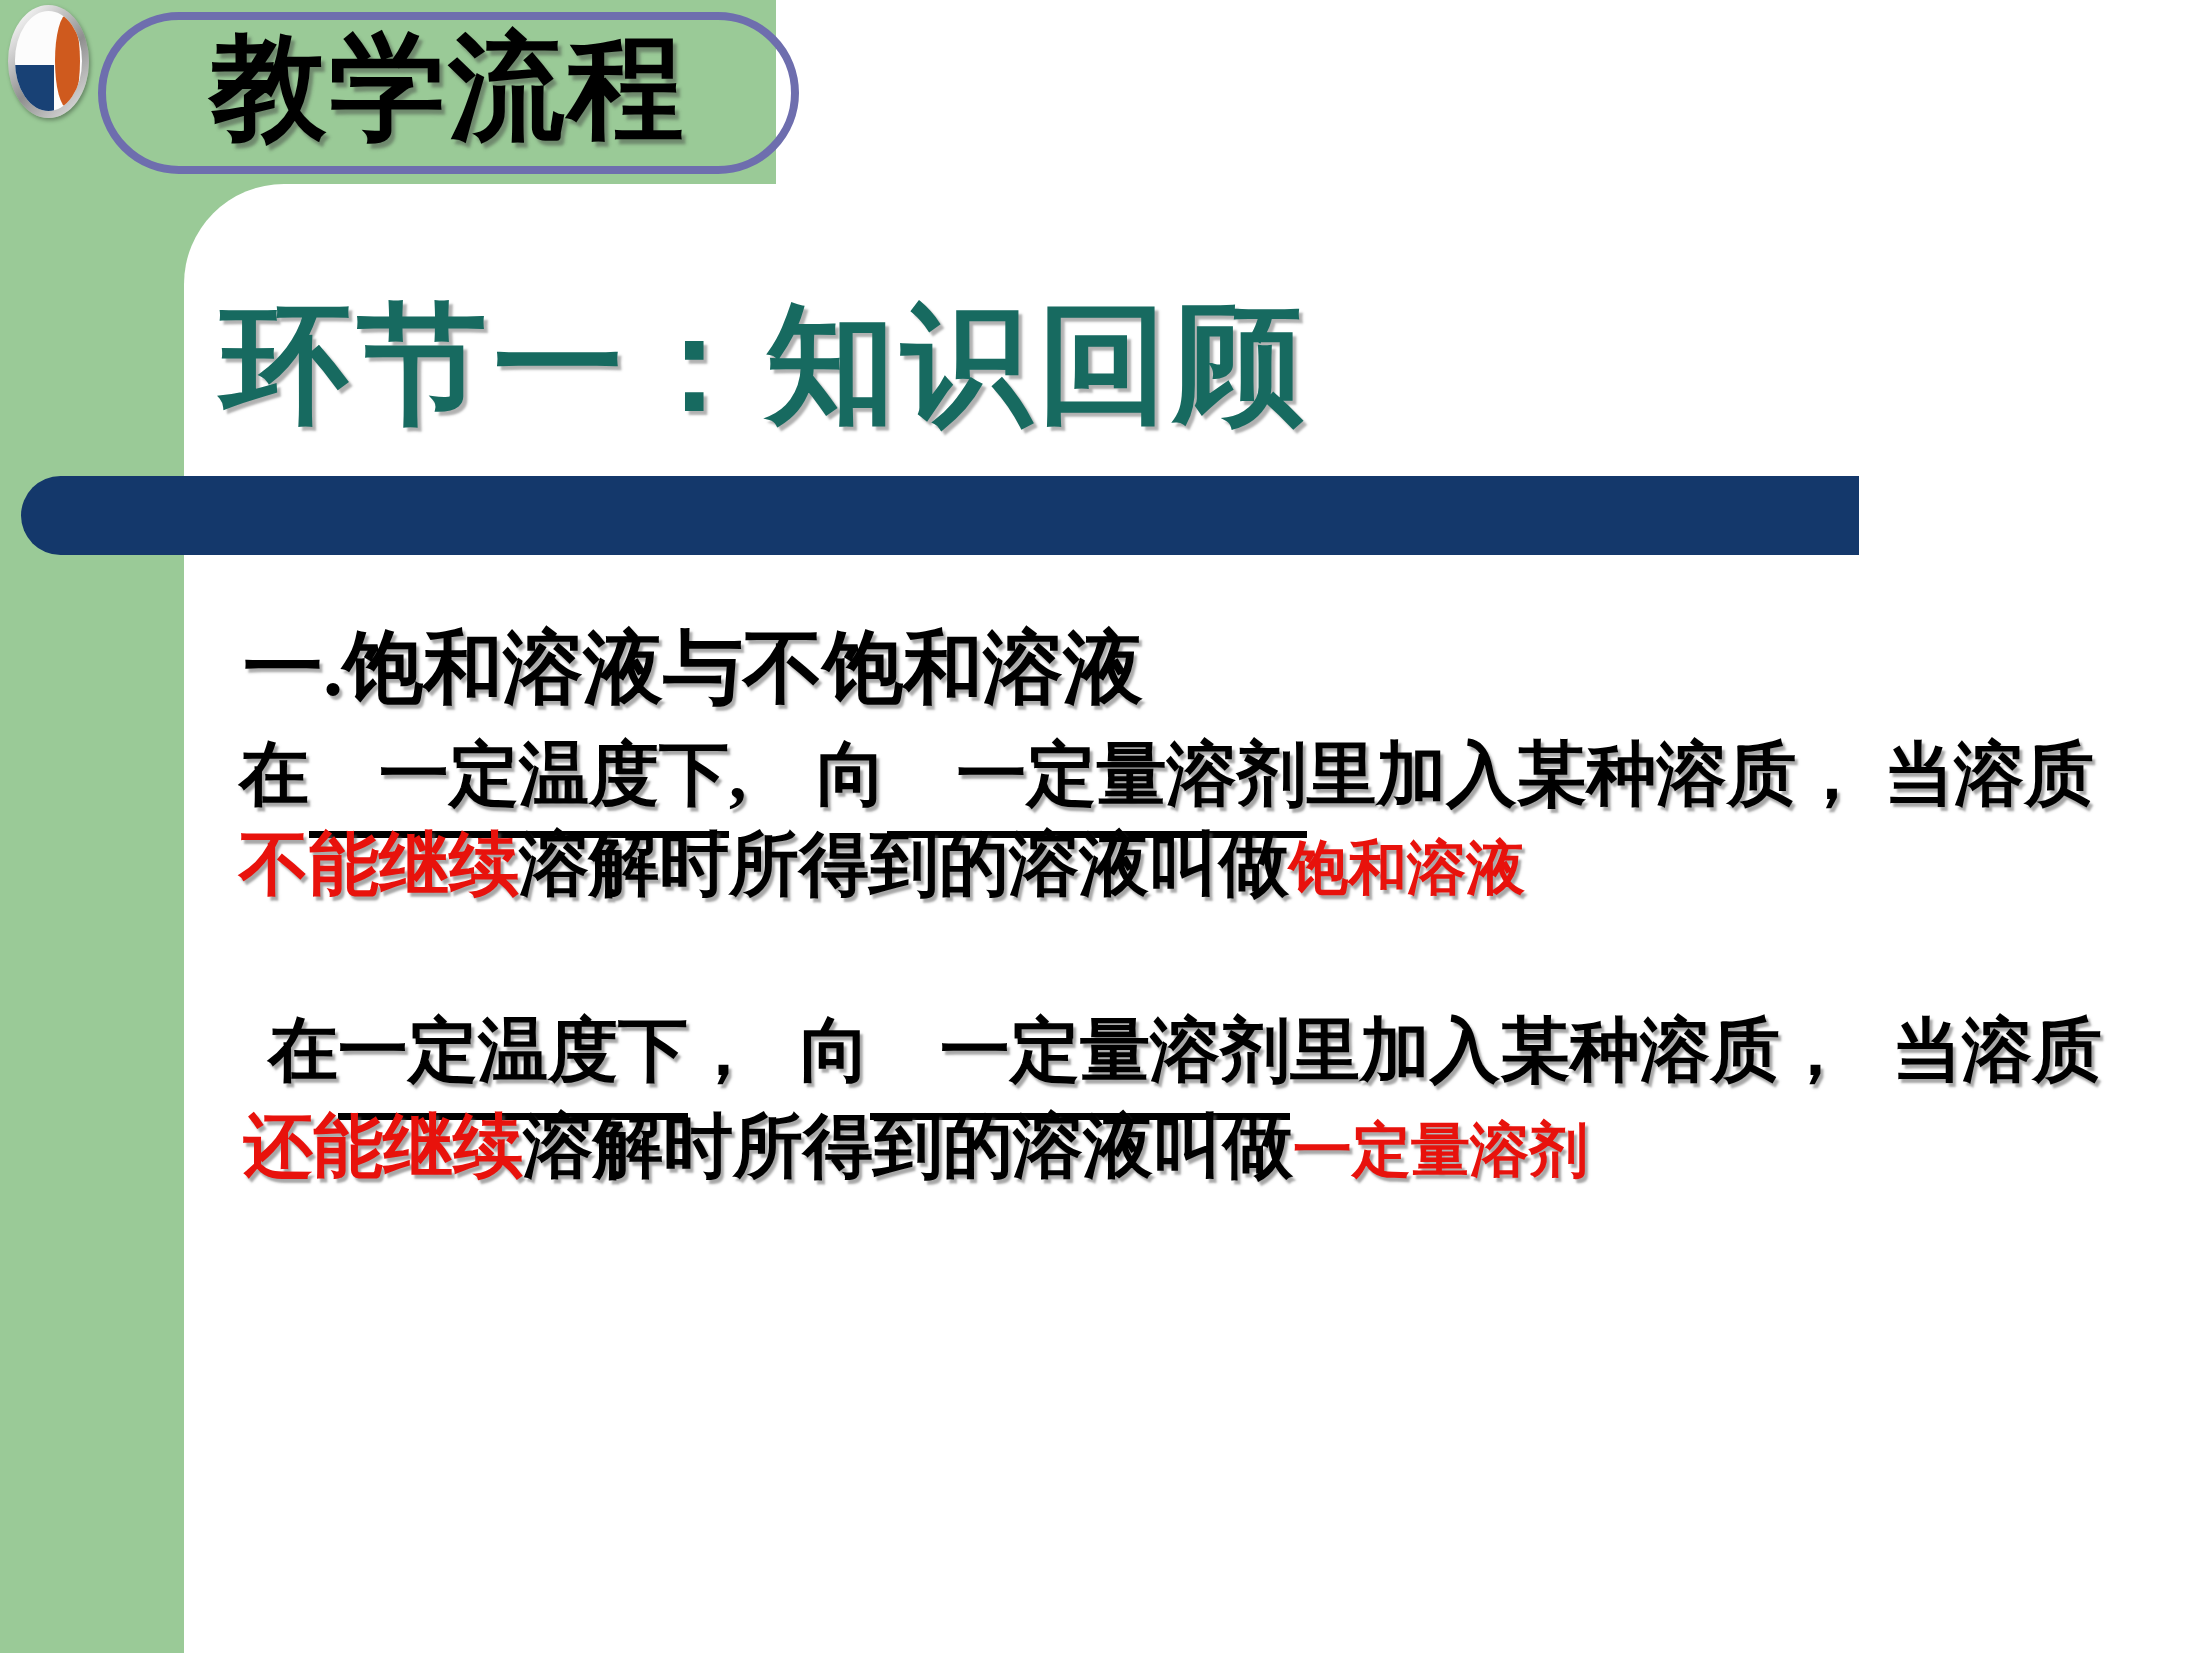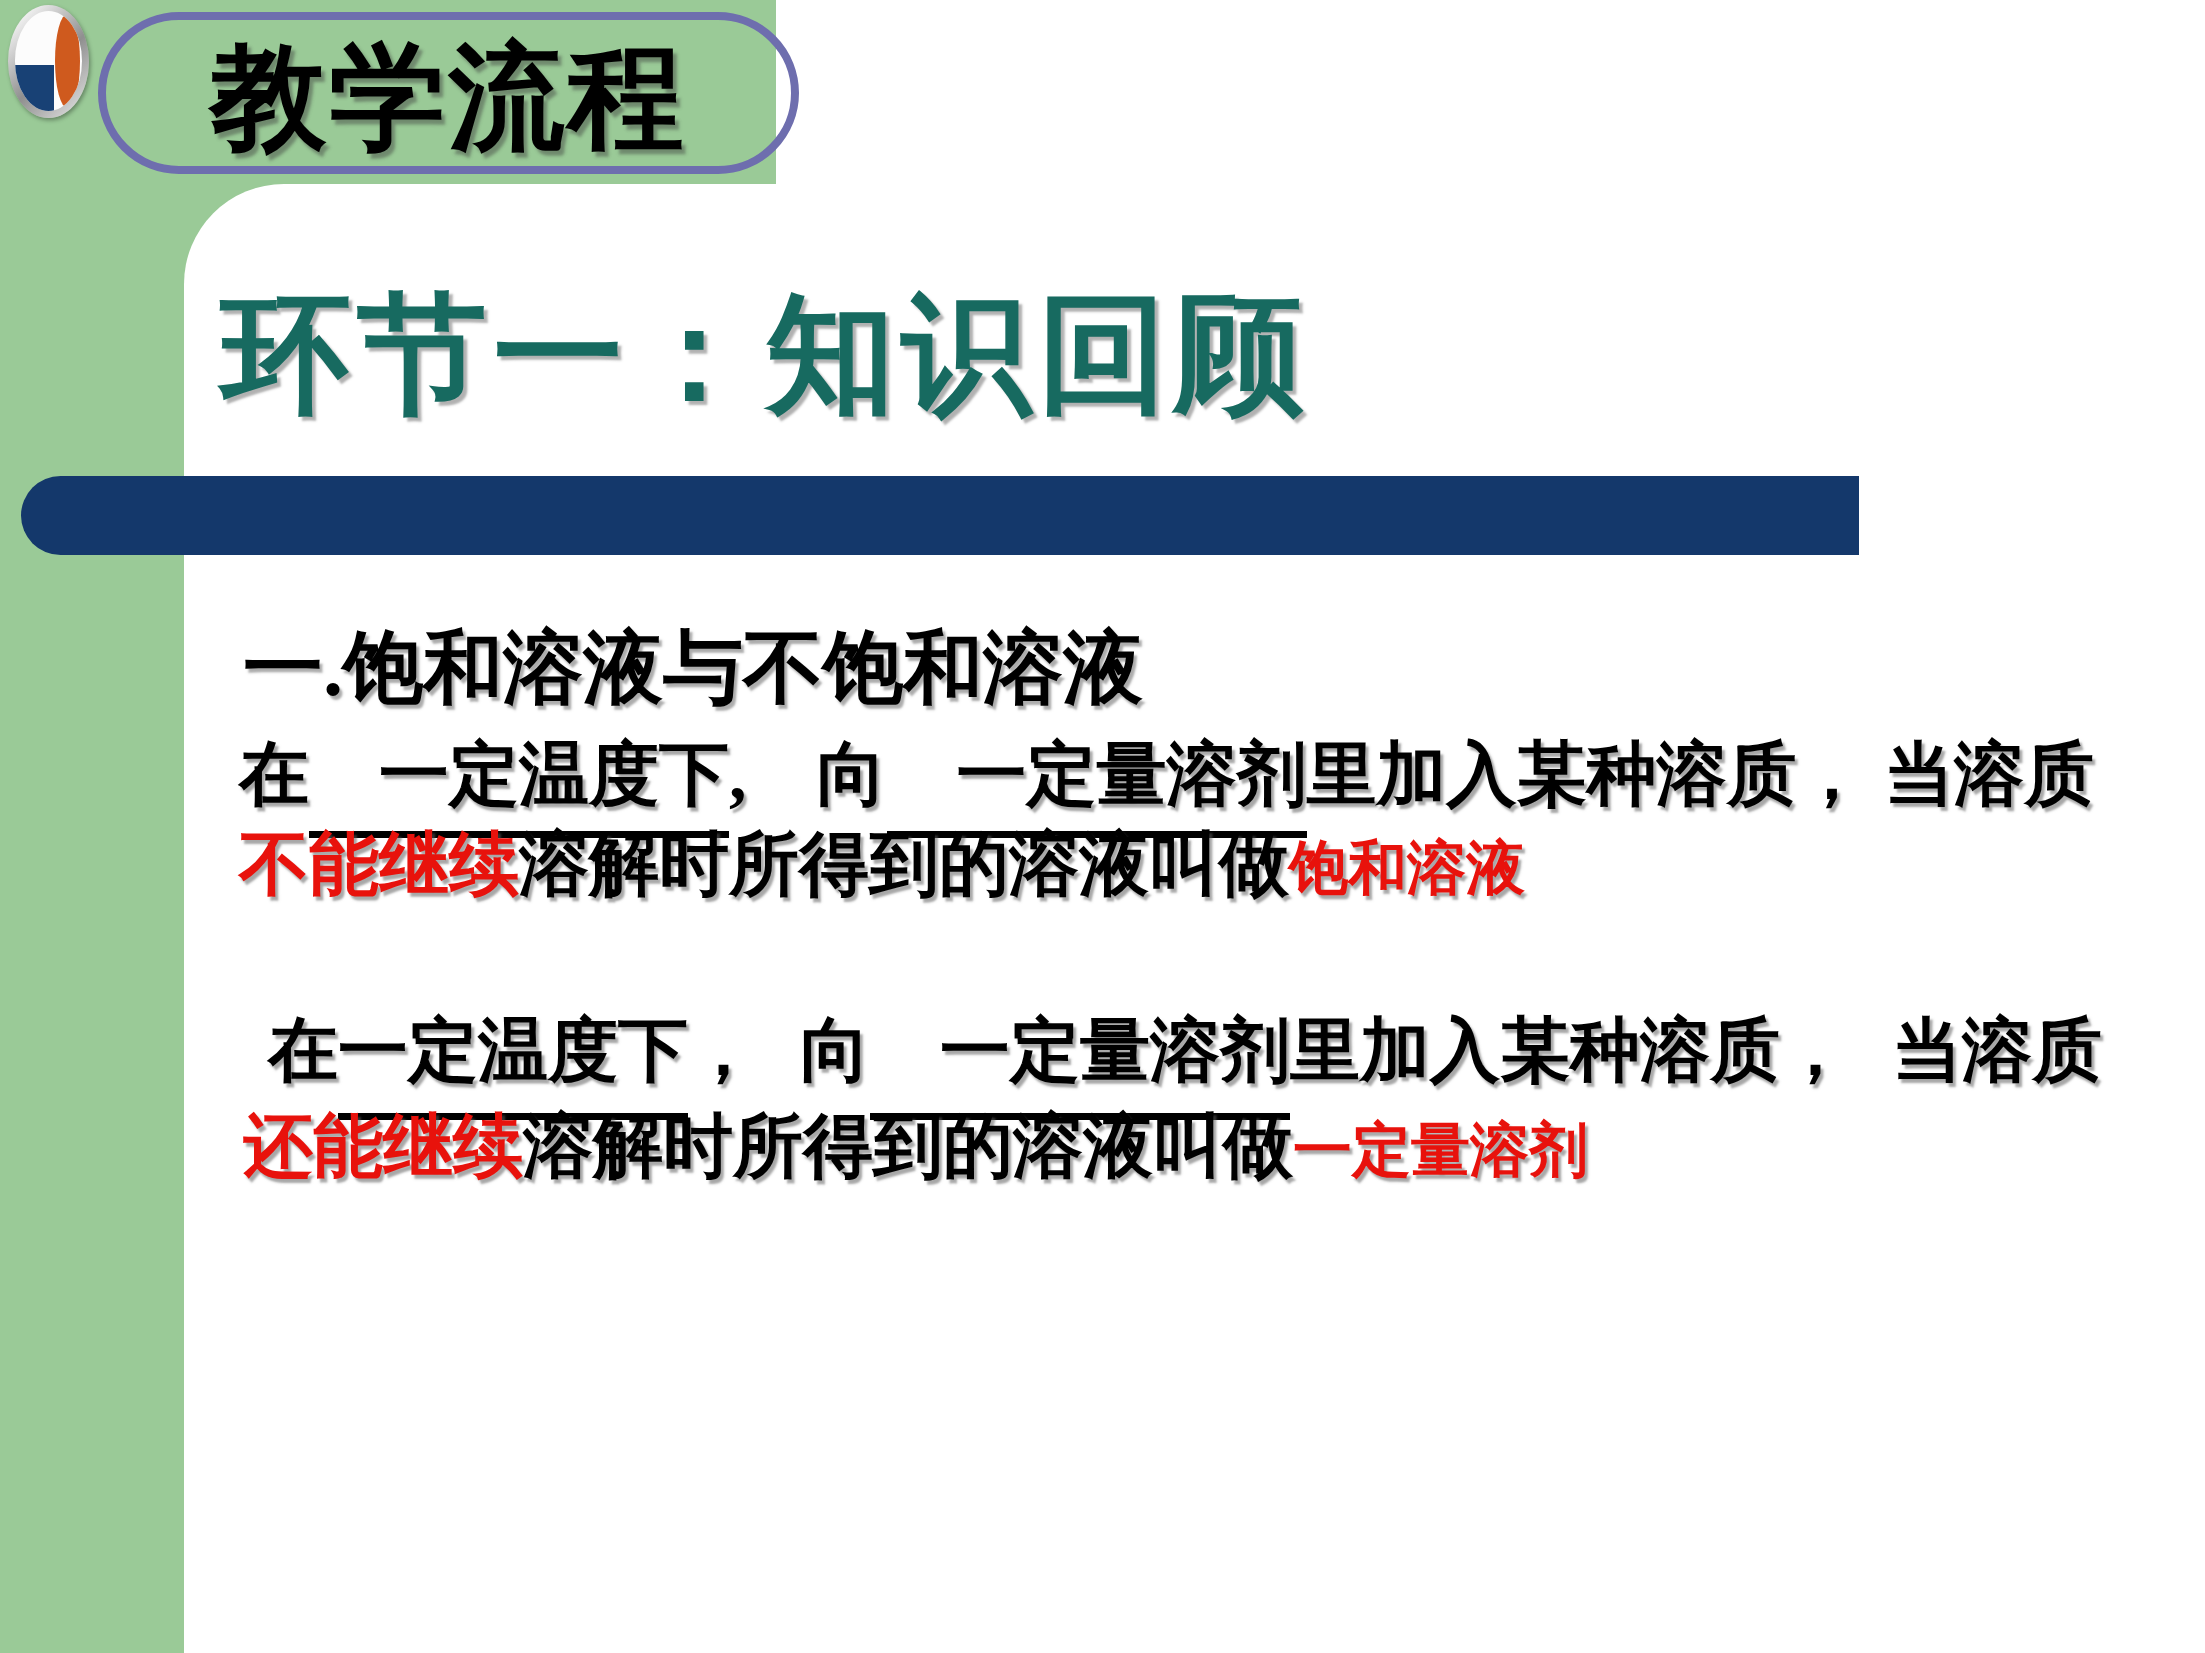--- a/index.html
+++ b/index.html
@@ -9,36 +9,36 @@
   }
   
   .green-top{position:absolute;left:0;top:0;width:776px;height:306px;background:var(--green);}
   .green-left{position:absolute;left:0;top:0;width:184px;height:1654px;background:var(--green);}
   
   .content-panel{position:absolute;left:184px;top:184px;width:2021px;height:1470px;
     background:#ffffff;border-top-left-radius:100px;}
   
   .capsule{position:absolute;left:98px;top:12.3px;width:701px;height:162px;
     border:8.4px solid var(--purple);border-radius:92px;box-sizing:border-box;
-    display:flex;align-items:flex-start;justify-content:center;}
+    display:flex;align-items:flex-end;justify-content:center;}
   .capsule-label{font-size:116px;font-weight:bold;color:#000;letter-spacing:3.1px;
     text-shadow:3.8px 4.6px 3.1px rgba(60,60,60,.45);white-space:nowrap;}
   
   .sphere{position:absolute;left:7.7px;top:4.6px;width:81px;height:113px;border-radius:50%;
     background:linear-gradient(135deg,#f8f8f8 10%,#8f8f8f 55%,#e2e2e2 95%);
     box-shadow:1.5px 2.3px 4.6px rgba(0,0,0,.35);}
   .sphere-inner{position:absolute;left:6.9px;top:6.9px;right:6.9px;bottom:6.9px;border-radius:50%;
     background:#fcfcfc;overflow:hidden;}
   .sphere-orange{position:absolute;right:3%;top:3%;width:37%;height:94%;border-radius:50%;
     background:var(--orange);}
   .sphere-navy{position:absolute;left:0;top:54%;width:59%;height:46%;background:var(--sphere-navy);}
   
   .heading{position:absolute;left:221px;top:300px;font-size:130px;font-weight:bold;
     color:var(--teal);letter-spacing:6.1px;white-space:nowrap;line-height:1;
-    text-shadow:3.8px 3.8px 2.3px rgba(60,60,60,.4);font-family:Liberation Mono, monospace;}
+    text-shadow:3.8px 3.8px 2.3px rgba(60,60,60,.4);}
   
   .navy-bar{position:absolute;left:21.4px;top:476px;width:1838px;height:79px;
     background:var(--navy);border-radius:40px 0 0 40px;}
   
   .section-title{position:absolute;left:243px;top:624px;font-size:80px;font-weight:bold;
     color:#000;white-space:nowrap;line-height:1.1;text-shadow:3.1px 3.8px 2.3px rgba(90,90,90,.5);}
   
   .tline{position:absolute;white-space:nowrap;font-weight:bold;font-size:70px;
     line-height:1.18;color:#000;text-shadow:3.1px 3.8px 2.3px rgba(95,95,95,.55);}
   .tline .u{border-bottom:7.7px solid #000;padding-bottom:18px;}

